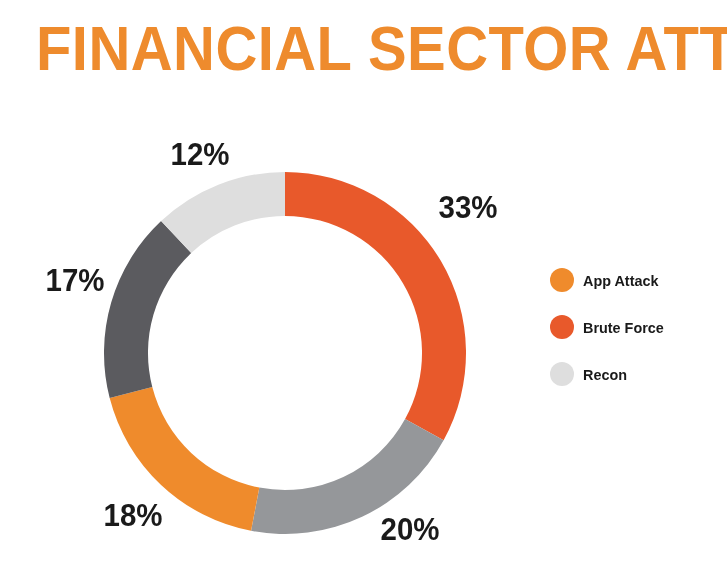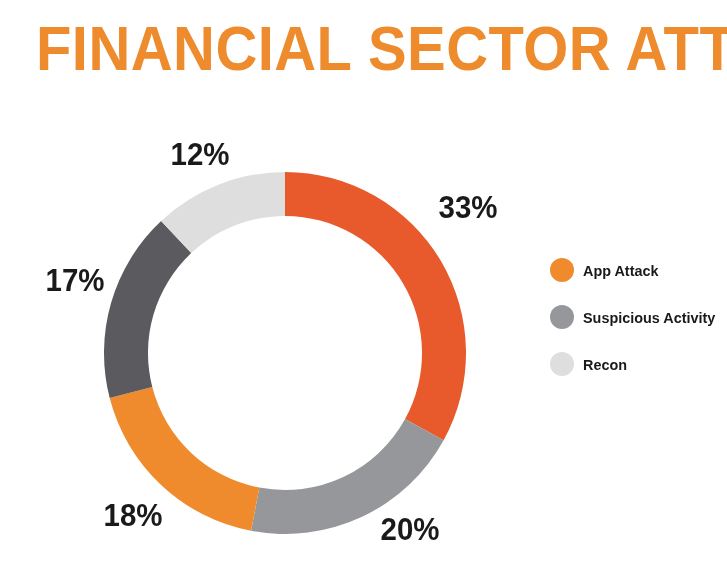--- a/index.html
+++ b/index.html
@@ -60,21 +60,21 @@
   #pct-label-0 { left: 437px; top: 190px; }   
   #pct-label-1 { left: 379px; top: 512px; }   
   #pct-label-2 { left: 102px; top: 498px; }   
   #pct-label-3 { left: 44px;  top: 263px; }   
   #pct-label-4 { left: 169px; top: 137px; }   
 
   
   #legend {
     position: absolute;
     left: 550px;
-    top: 258px;
+    top: 268px;
     width: 177px;
   }
   .legend-row {
     display: flex;
     align-items: center;
     height: 24px;
     margin-bottom: 23px;
   }
   .legend-swatch {
     width: 24px;
@@ -116,25 +116,25 @@
 <div class="pct-label" id="pct-label-3">17%</div>
 <div class="pct-label" id="pct-label-4">12%</div>
 
 <div id="legend">
 
   <div class="legend-row">
     <span class="legend-swatch" style="background: rgb(239, 139, 44);"></span>
     <span class="legend-label">App Attack</span>
   </div>
 
+  <div class="legend-row">
+    <span class="legend-swatch" style="background: rgb(232, 89, 43);"></span>
+    <span class="legend-label">Brute Force</span>
+  </div>
 
 
-  <div class="legend-row">
-    <span class="legend-swatch" style="background: rgb(149, 151, 154);"></span>
-    <span class="legend-label">Suspicious Activity</span>
-  </div>
 
   <div class="legend-row">
     <span class="legend-swatch" style="background: rgb(222, 222, 222);"></span>
     <span class="legend-label">Recon</span>
   </div>
 
 </div>
 
 </body></html>

